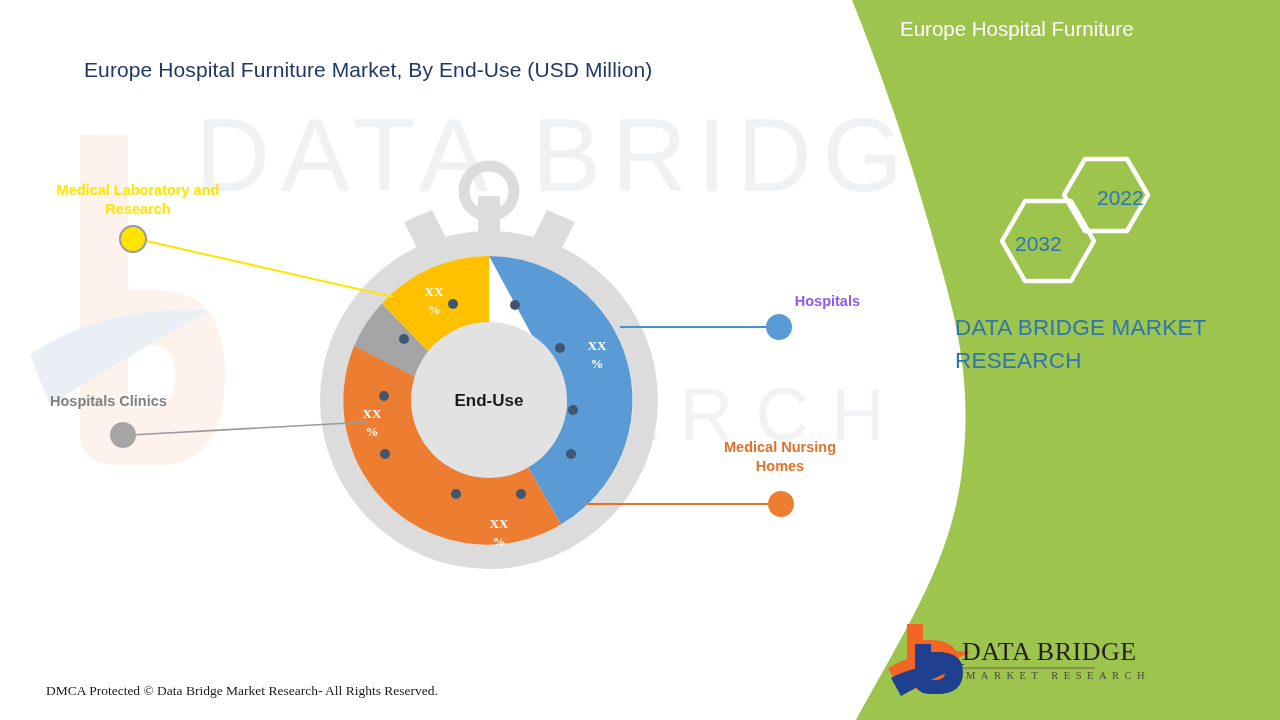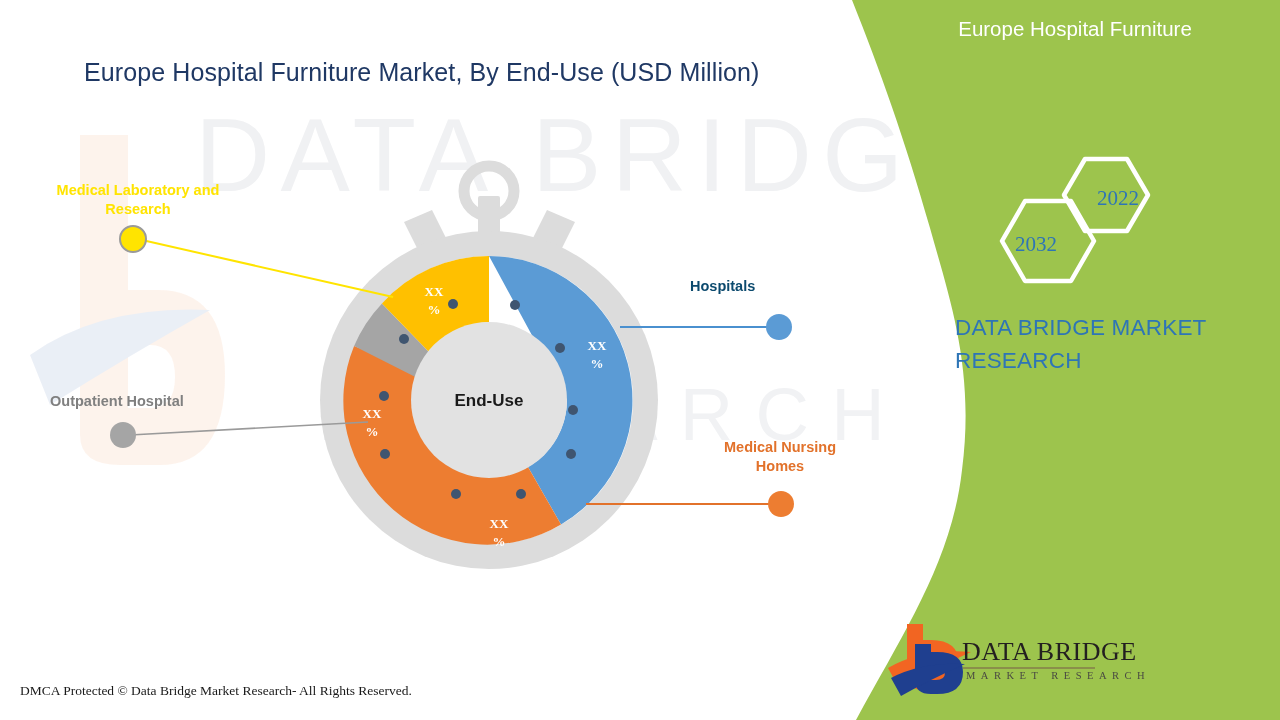--- a/index.html
+++ b/index.html
@@ -56,53 +56,52 @@
     width: 1280px; height: 720px;
     pointer-events: none;
   }
 
   
   #main-title {
     position: absolute;
     left: 84px;
     top: 58px;
     width: 790px;
-    font-size: 25px;
+    font-size: 21px;
     color: #1f3864;
     font-weight: 400;
     letter-spacing: 0.1px;
   }
 
   
   #panel-title {
     position: absolute;
     left: 900px;
     top: 14px;
     width: 350px;
-    text-align: center;
     color: #ffffff;
     font-size: 20.5px;
     line-height: 30px;
     font-weight: 400;
   }
   #panel-brand {
     position: absolute;
     left: 955px;
     top: 311px;
     width: 305px;
     text-align: left;
     color: #2e75b6;
     font-size: 22.5px;
     line-height: 33px;
     font-weight: 400;
     letter-spacing: 0.2px;
   }
 
   
-  #hex-group { position: absolute; left: 975px; top: 145px; font-family: Liberation Serif, serif; }
+  #hex-group { position: absolute; left: 975px; top: 145px; }
   .hex-year {
     position: absolute;
     color: #2e75b6;
     font-size: 21px;
     font-weight: 400;
   }
   #hex-2022-label { left: 122px; top: 41px; }
   #hex-2029-label { left: 40px; top: 87px; }
 
   
@@ -122,24 +121,24 @@
     color: #ffe400;
     margin-top: 12px;
   }
   #label-outpatient {
     left: 50px; top: 392px;
     width: 175px;
     text-align: left;
     color: #808080;
   }
   #label-hospitals {
-    left: 690px; top: 277px;
+    left: 690px; top: 292px;
     width: 170px;
-    text-align: left;
-    color: #0c4a6e;
+    text-align: right;
+    color: #8b5cf6;
   }
   #label-nursing {
     left: 700px; top: 438px;
     width: 160px;
     text-align: center;
     color: #e2722b;
   }
 
   .seg-pct {
     fill: #ffffff;
@@ -157,21 +156,21 @@
   }
 
   
   .footer-text {
     position: absolute;
     font-family: "Liberation Serif", serif;
     font-size: 13.5px;
     color: #1a1a1a;
     white-space: nowrap;
   }
-  #footer-dmca { left: 20px; top: 683px; }
+  #footer-dmca { left: 46px; top: 683px; }
   #footer-source { left: 460px; top: 684px; font-size: 12.5px; }
 
   
   #brand-logo { position: absolute; left: 885px; top: 618px; }
   #brand-logo-name {
     position: absolute;
     left: 962px; top: 637px;
     color: #231f20;
     font-family: "Liberation Serif", serif;
     font-size: 26px;
@@ -314,21 +313,21 @@
 
       <line x1="620" y1="327" x2="772" y2="327" stroke="#4A90CF" stroke-width="2"></line>
       <circle cx="779" cy="327" r="13" fill="#5B9BD5"></circle>
 
       <line x1="586" y1="504" x2="772" y2="504" stroke="#E2722B" stroke-width="2"></line>
       <circle cx="781" cy="504" r="13" fill="#ED7D31"></circle>
     </g>
   </svg>
 
   <div class="callout" id="label-medlab">Medical Laboratory and Research</div>
-  <div class="callout" id="label-outpatient">Outpatient Hospital</div>
+  <div class="callout" id="label-outpatient">Hospitals Clinics</div>
   <div class="callout" id="label-hospitals">Hospitals</div>
   <div class="callout" id="label-nursing">Medical Nursing Homes</div>
 
   <div class="footer-text" id="footer-dmca">DMCA Protected © Data Bridge Market Research- All Rights Reserved.</div>
 
   <svg id="brand-logo" width="90" height="82" viewBox="0 0 90 82">
     <path d="M22 6 L22 58 Q22 72 40 72 L46 72 Q74 72 74 46 Q74 22 46 22 L38 22 L38 38 L45 38 Q56 38 56 47 Q56 56 45 56 L38 56 L38 6 Z" fill="#F26522"></path>
     <path d="M3 50 Q38 30 86 34 Q46 52 14 70 Z" fill="#F26522"></path>
     <path d="M30 26 L30 62 Q30 76 46 76 L52 76 Q78 76 78 54 Q78 34 52 34 L46 34 L46 48 L51 48 Q60 48 60 55 Q60 62 51 62 L46 62 L46 26 Z" fill="#1F3F8F"></path>
     <path d="M6 60 Q36 44 80 46 Q44 62 16 78 Z" fill="#1F3F8F"></path>

